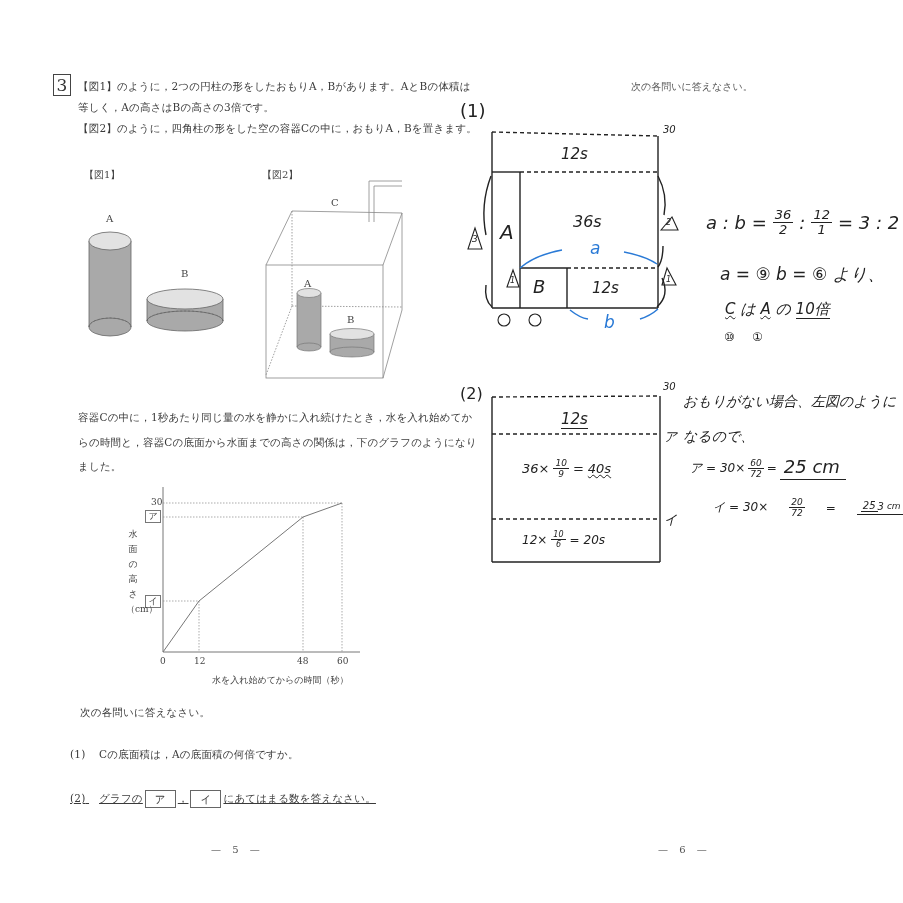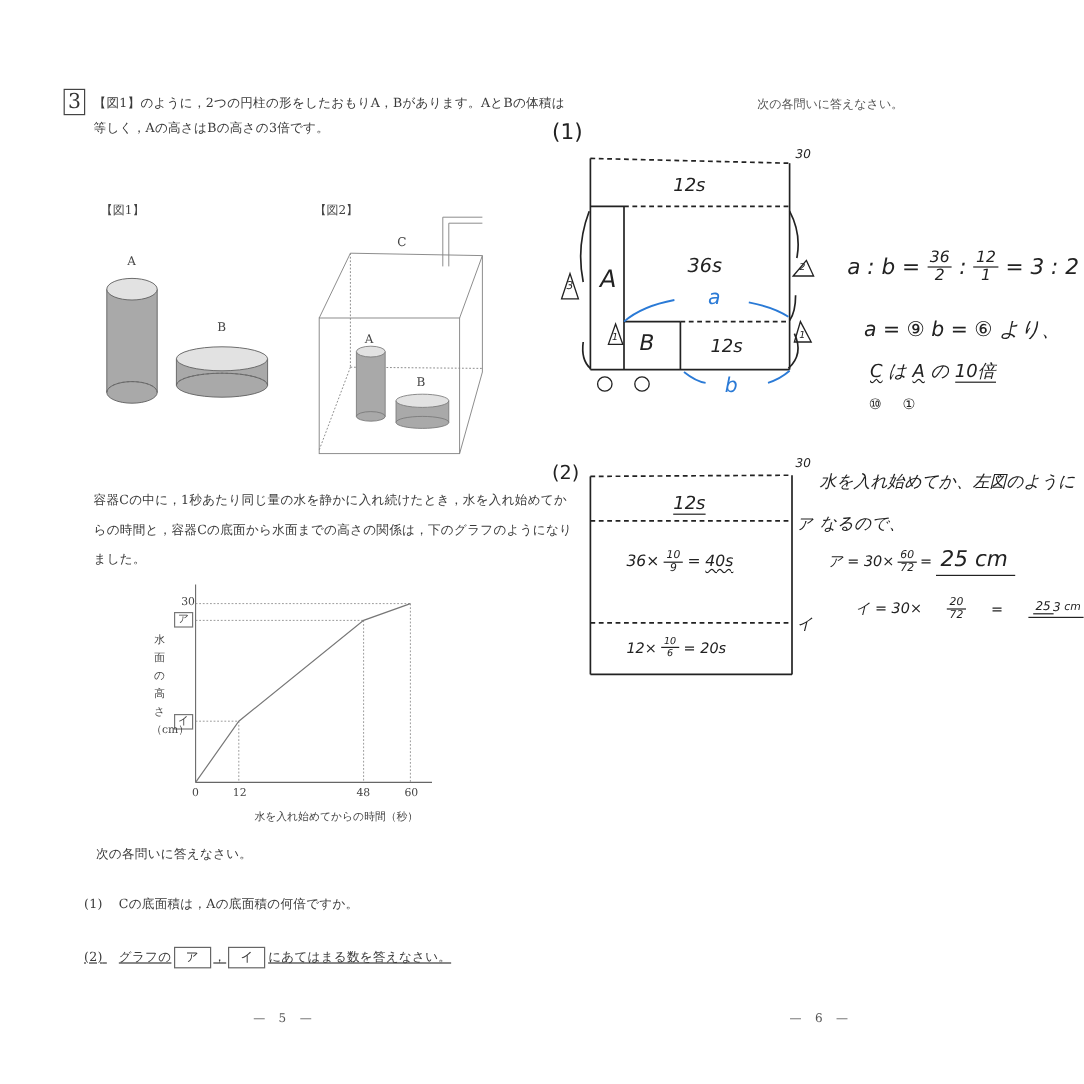--- a/index.html
+++ b/index.html
@@ -21,20 +21,21 @@
 </style>
 </head>
 <body>
 
 <div class="page left-page">
 
   <div class="abs qnum">3</div>
 
   <div class="abs ptext" style="left:78px; top:76px;">【図1】のように，2つの円柱の形をしたおもりA，Bがあります。AとBの体積は</div>
   <div class="abs ptext" style="left:78px; top:97px;">等しく，Aの高さはBの高さの3倍です。</div>
+  <div class="abs ptext" style="left:78px; top:118px;">【図2】のように，四角柱の形をした空の容器Cの中に，おもりA，Bを置きます。</div>
 
   <div class="abs fig-label" style="left:84px; top:168px;">【図1】</div>
   <div class="abs fig-label" style="left:106px; top:213px;">A</div>
   <div class="abs fig-label" style="left:181px; top:268px;">B</div>
 
   <svg style="left:0; top:0;" width="450" height="903">
 
     <rect x="89" y="241" width="42" height="86" fill="#a9a9a9"></rect>
     <ellipse cx="110" cy="327" rx="21" ry="9" fill="#a9a9a9" stroke="#666" stroke-width="0.8"></ellipse>
     <path d="M89,327 A21,9 0 0 1 131,327" fill="none" stroke="#666" stroke-dasharray="2,2" stroke-width="0.7"></path>
@@ -240,21 +241,21 @@
   <div class="abs hand" style="left:72px; top:530px; font-size:12px; display:flex; align-items:center; gap:4px; white-space:nowrap;">
     <span>12×</span>
     <span style="display:inline-flex; flex-direction:column; align-items:center; font-size:8px; line-height:9px;">
         <span style="border-bottom:1px solid #222; padding:0 2px;">10</span>
         <span>6</span>
       </span>
     <span>=</span>
     <span>20s</span>
   </div>
 
-  <div class="abs hand" style="left:233px; top:393px; font-size:14px; white-space:nowrap;">水を入れ始めてか、左図のように</div>
+  <div class="abs hand" style="left:233px; top:393px; font-size:14px; white-space:nowrap;">おもりがない場合、左図のように</div>
   <div class="abs hand" style="left:233px; top:428px; font-size:14px; white-space:nowrap;">なるので、</div>
 
   <div class="abs hand" style="left:240px; top:456px; font-size:12px; display:flex; align-items:center; gap:3px; white-space:nowrap;">
     <span>ア = 30×</span>
     <span style="display:inline-flex; flex-direction:column; align-items:center; font-size:9px; line-height:10px;">
         <span style="border-bottom:1px solid #222; padding:0 2px;">60</span>
         <span>72</span>
       </span>
     <span>=</span>
     <span style="font-size:18px; border-bottom:1.2px solid #222; padding:0 6px 2px 4px;font-style:italic;">25 cm</span>

